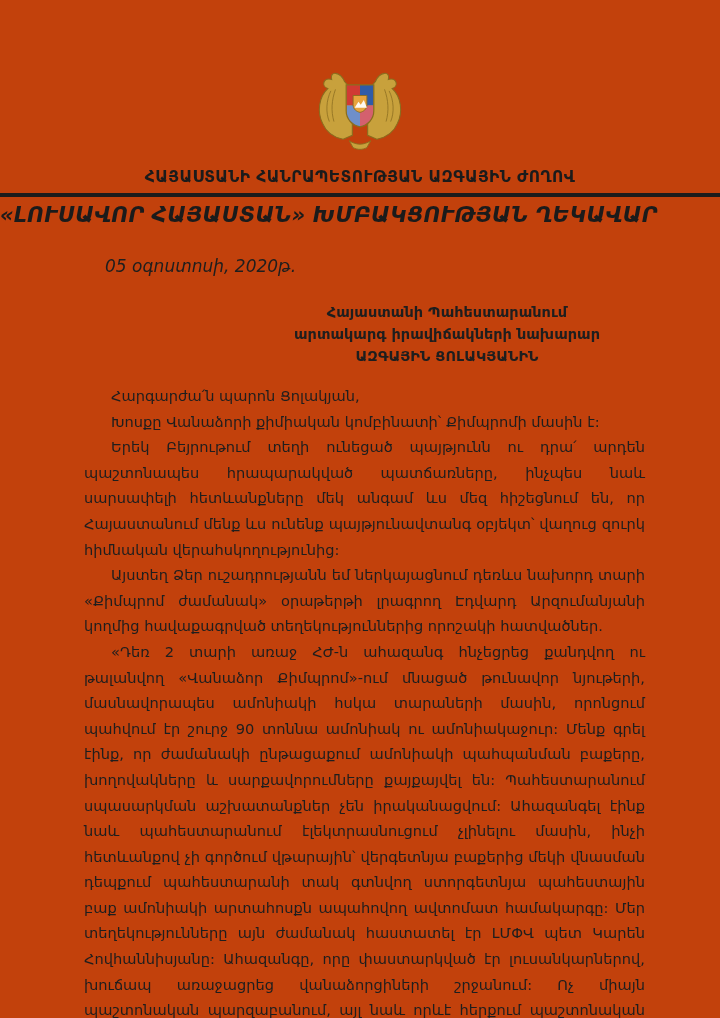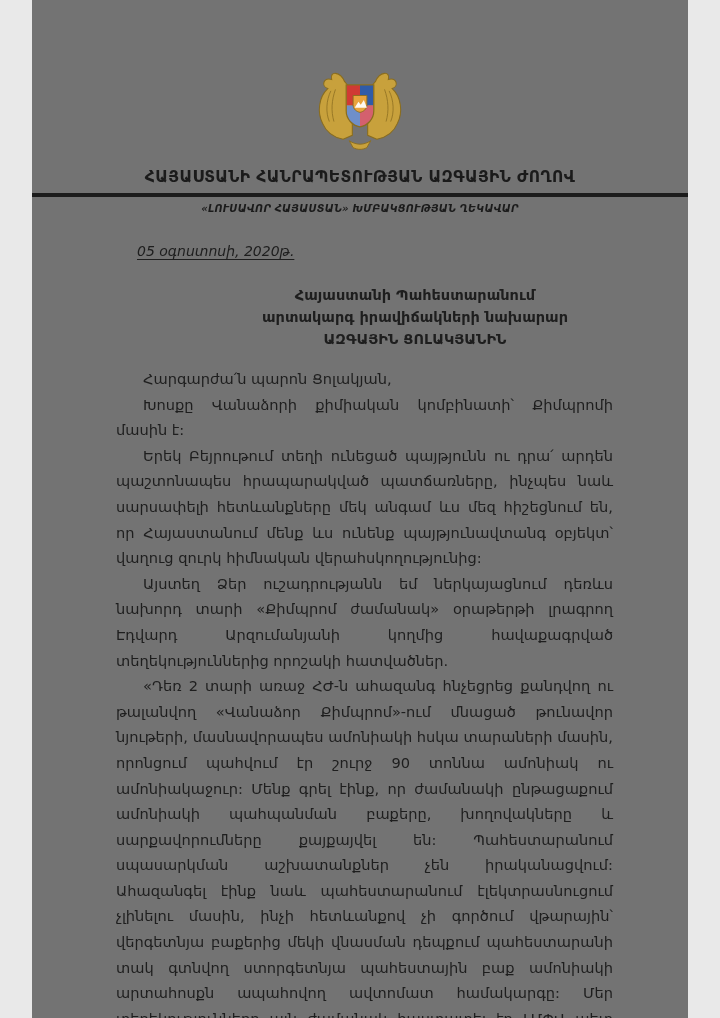--- a/index.html
+++ b/index.html
@@ -1,22 +1,22 @@
 <!DOCTYPE html>
 <html lang="hy"><head>
 <meta charset="utf-8">
 <style>
   * { margin: 0; padding: 0; box-sizing: border-box; }
   html, body { background: #e9e9e9; }
   .page {
     position: relative;
-    width: 656px;
+    width: 720px;
     height: 1018px;
     margin: 0 auto;
-    background: #737373;
+    background: #c2410c;
     font-family: "DejaVu Sans", "Liberation Sans", sans-serif;
     color: #1e1e1e;
     overflow: hidden;
   }
   .emblem-wrap {
     padding-top: 56px;
     display: flex;
     justify-content: center;
   }
   .emblem-wrap svg { width: 92px; height: 102px; display: block; }
@@ -30,36 +30,34 @@
   }
   .double-rule {
     margin-top: 7px;
     width: 100%;
     height: 3px;
     border-top: 2.5px solid #1c1c1c;
     border-bottom: 2px solid #1c1c1c;
   }
   .faction-title {
     margin-top: 6px;
-    text-align: center;
     font-weight: bold;
     font-style: italic;
-    font-size: 10px;
+    font-size: 21px;
     letter-spacing: 0.2px;
     color: #1b1b1b;
   }
   .content {
     padding: 0 75px 0 84px;
   }
   .letter-date {
     margin-top: 29px;
     margin-left: 21px;
     font-style: italic;
-    font-size: 14px;
-    text-decoration: underline;
+    font-size: 17px;
     text-underline-offset: 3px;
     width: fit-content;
   }
   .addressee {
     margin-top: 25px;
     margin-left: auto;
     margin-right: 45px;
     width: fit-content;
     text-align: center;
     font-weight: bold;

